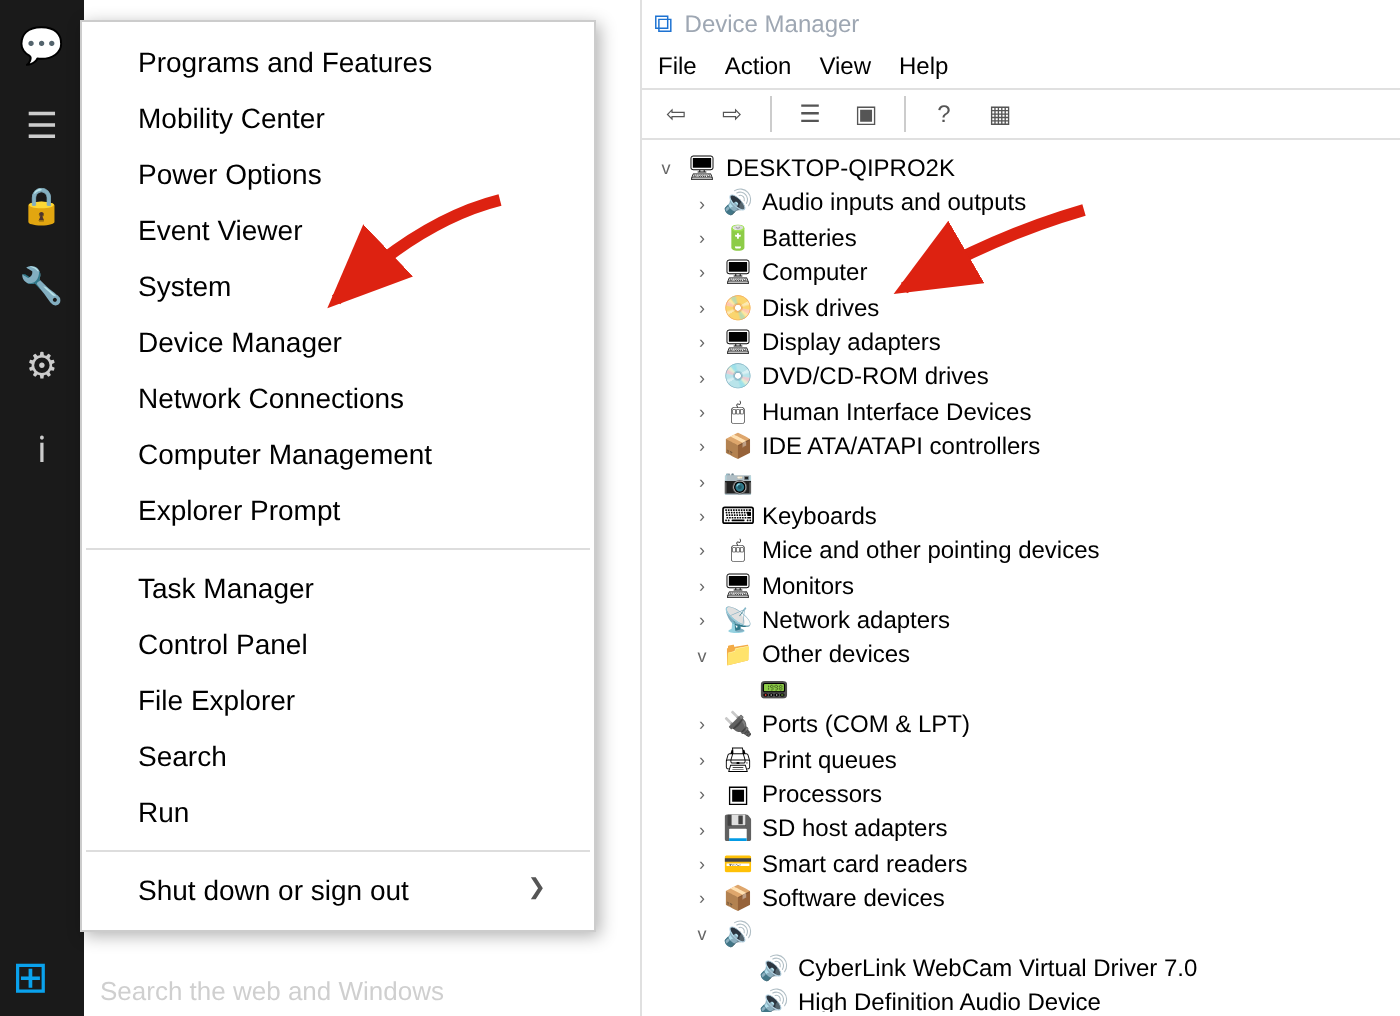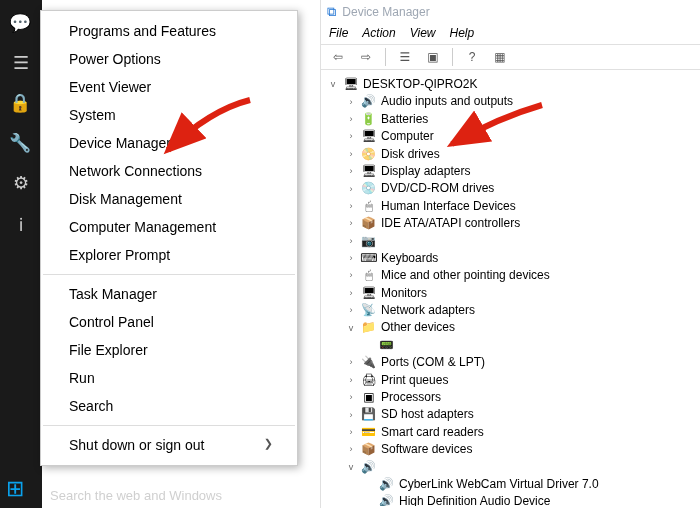--- a/index.html
+++ b/index.html
@@ -14,21 +14,21 @@
   .winx { position: absolute; left: 40px; top: 10px; width: 258px; background: #fff; border: 1px solid #ccc; box-shadow: 2px 2px 8px rgba(0,0,0,.3); padding: 6px 0; }
   .winx .item { padding: 6px 24px 6px 28px; font-size: 14px; cursor: default; display: flex; justify-content: space-between; align-items: flex-start; }
   .winx .sep { height: 1px; background: #ddd; margin: 5px 2px; }
   .winx .chev { font-size: 11px; color: #555; }
 
   
   .devmgr { position: absolute; left: 320px; top: 0; width: 380px; height: 508px; background: #fff; border-left: 1px solid #e0e0e0; }
   .titlebar { height: 24px; display: flex; align-items: center; padding: 0 6px; gap: 6px; }
   .titlebar .ttl { color: #9ea7b3; font-size: 12px; }
   .menubar { display: flex; gap: 14px; padding: 2px 8px 4px 8px; font-size: 12px; }
-  .menubar span { cursor: default; font-style: italic; }
+  .menubar span { cursor: default; }
   .toolbar { display: flex; gap: 6px; padding: 2px 6px; border-top: 1px solid #e0e0e0; border-bottom: 1px solid #e0e0e0; align-items: center; }
   .toolbar .tbtn { width: 22px; height: 20px; display: flex; align-items: center; justify-content: center; border: 1px solid transparent; color: #555; font-size: 12px; }
   .toolbar .sep { width: 1px; height: 18px; background: #ccc; margin: 0 2px; }
 
   .tree { padding: 6px 4px 6px 6px; font-size: 12px; line-height: 1.45; overflow: auto; height: calc(100% - 72px); }
   .node { display: flex; align-items: center; gap: 4px; white-space: nowrap; }
   .node .tw { width: 12px; display: inline-flex; justify-content: center; color: #666; font-size: 9px; cursor: default; }
   .node .icon { width: 16px; display: inline-flex; justify-content: center; font-size: 12px; }
   .lvl0 { padding-left: 0px; }
   .lvl1 { padding-left: 18px; }
@@ -54,58 +54,58 @@
 </div>
 <div class="start-btn">⊞</div>
 
 <div class="searchbg">Search the web and Windows</div>
 
 <div class="winx">
   <div class="item">
       <span>Programs and Features</span>
     </div>
   <div class="item">
+      <span>Mobility Center</span>
+    </div>
+  <div class="item">
       <span>Power Options</span>
     </div>
   <div class="item">
       <span>Event Viewer</span>
     </div>
   <div class="item">
       <span>System</span>
     </div>
   <div class="item">
       <span>Device Manager</span>
     </div>
   <div class="item">
       <span>Network Connections</span>
     </div>
   <div class="item">
-      <span>Disk Management</span>
-    </div>
-  <div class="item">
       <span>Computer Management</span>
     </div>
   <div class="item">
       <span>Explorer Prompt</span>
     </div>
   <div class="sep"></div>
   <div class="item">
       <span>Task Manager</span>
     </div>
   <div class="item">
       <span>Control Panel</span>
     </div>
   <div class="item">
       <span>File Explorer</span>
     </div>
   <div class="item">
+      <span>Search</span>
+    </div>
+  <div class="item">
       <span>Run</span>
-    </div>
-  <div class="item">
-      <span>Search</span>
     </div>
   <div class="sep"></div>
   <div class="item">
       <span>Shut down or sign out</span>
       <span class="chev">❯</span>
     </div>
 
 </div>
 
 <div class="devmgr">

